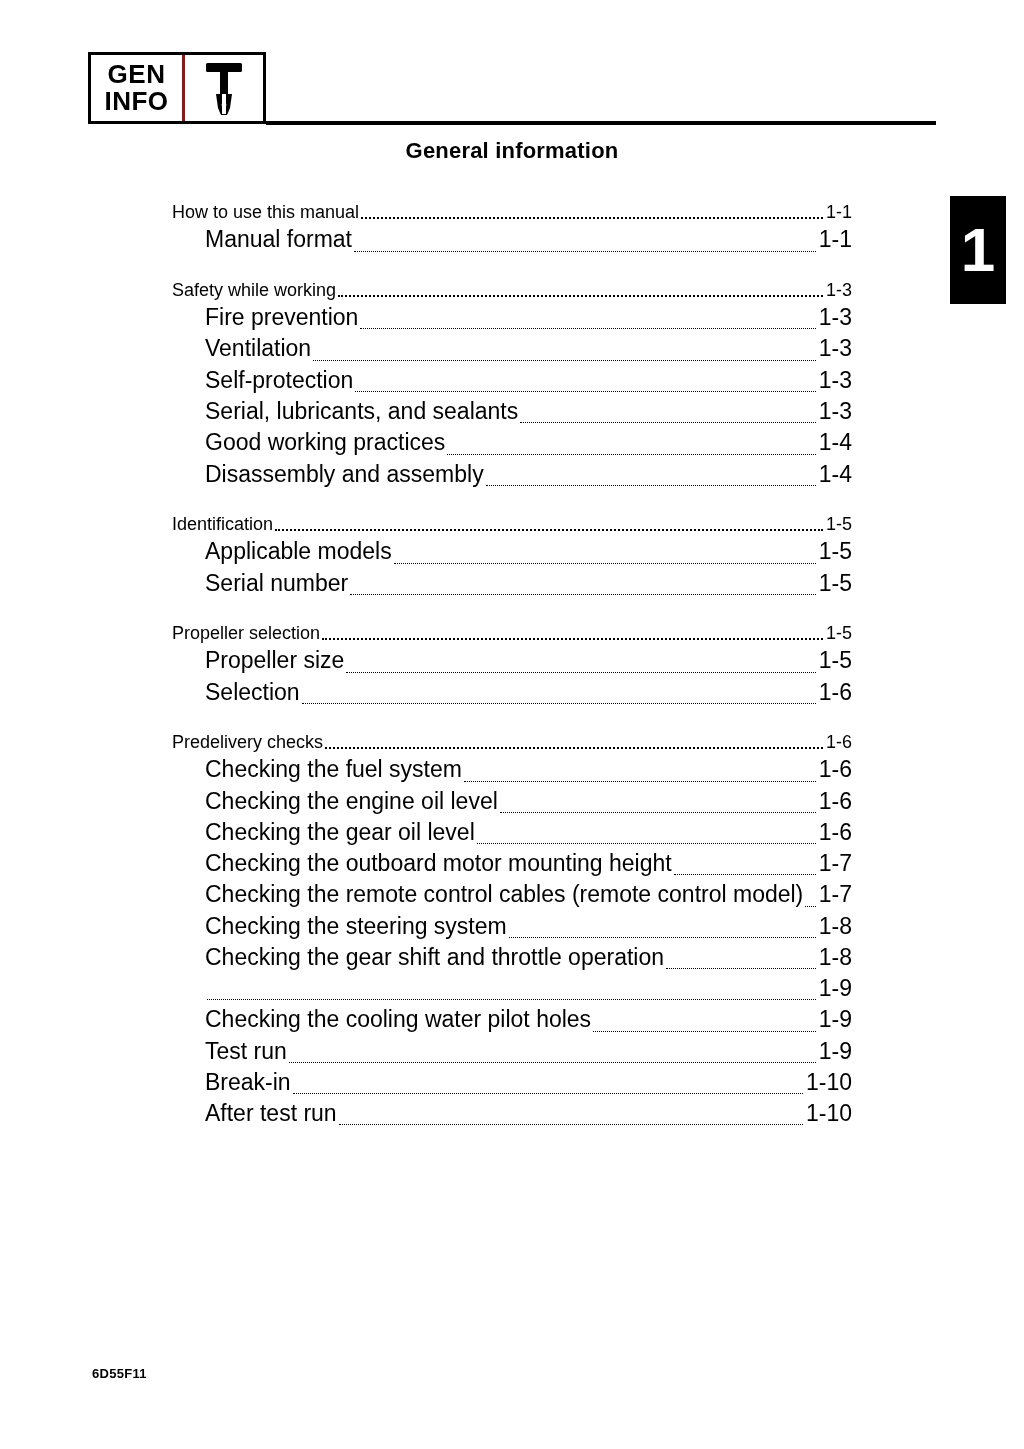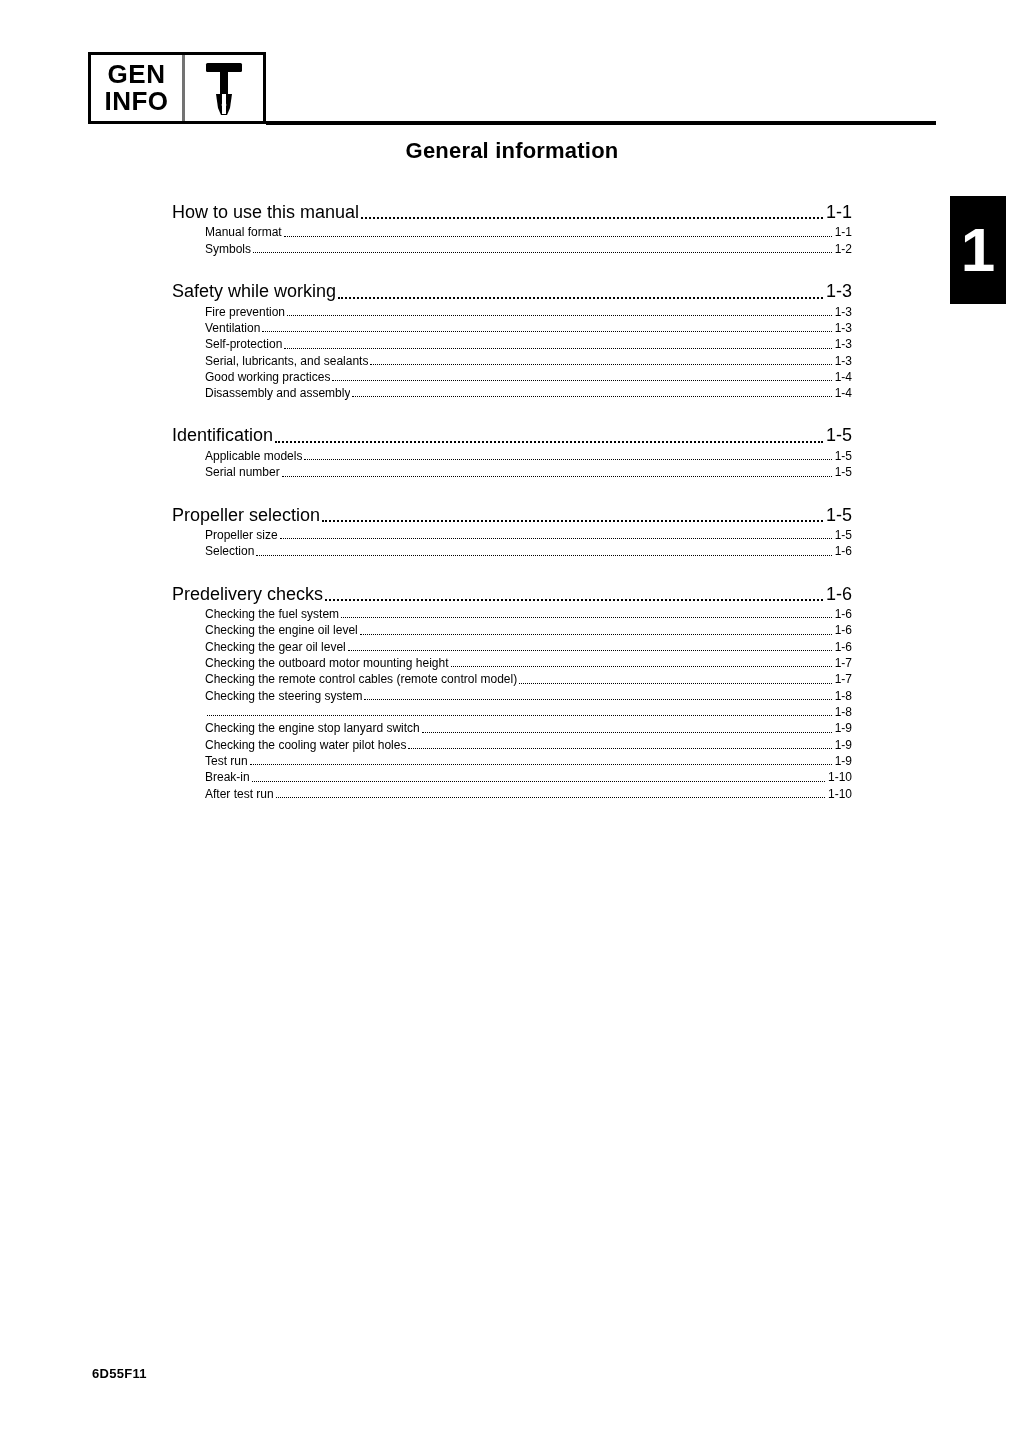--- a/index.html
+++ b/index.html
@@ -30,21 +30,21 @@
     left: 0;
     width: 178px;
     height: 72px;
     border: 3px solid #000;
     box-sizing: border-box;
     display: flex;
     align-items: stretch;
   }
   .badge-text {
     width: 94px;
-    border-right: 3px solid #737373;
+    border-right: 3px solid #7f1d1d;
     box-sizing: border-box;
     display: flex;
     flex-direction: column;
     align-items: center;
     justify-content: center;
     line-height: 1.02;
   }
   .badge-text span {
     font-size: 26px;
     font-weight: bold;
@@ -105,21 +105,21 @@
     width: 680px;
   }
   .toc-group {
     margin-bottom: 22px;
   }
   .toc-group:last-child { margin-bottom: 0; }
 
   .toc-line {
     display: flex;
     align-items: flex-end;
-    font-size: 12px;
+    font-size: 23px;
     line-height: 1.36;
     white-space: nowrap;
   }
   .toc-line .label {
     flex: 0 1 auto;
     overflow: hidden;
   }
   .toc-line .dots {
     flex: 1 1 auto;
     overflow: hidden;
@@ -192,25 +192,20 @@
       <div class="toc-line level-1">
         <span class="label">How to use this manual</span>
         <span class="dots"></span>
         <span class="page">1-1</span>
       </div>
       <div class="toc-line level-2">
         <span class="label">Manual format</span>
         <span class="dots"></span>
         <span class="page">1-1</span>
       </div>
-      <div class="toc-line level-2">
-        <span class="label">Symbols</span>
-        <span class="dots"></span>
-        <span class="page">1-2</span>
-      </div>
     </div>
     <div class="toc-group">
       <div class="toc-line level-1">
         <span class="label">Safety while working</span>
         <span class="dots"></span>
         <span class="page">1-3</span>
       </div>
       <div class="toc-line level-2">
         <span class="label">Fire prevention</span>
         <span class="dots"></span>
@@ -306,25 +301,25 @@
         <span class="label">Checking the remote control cables (remote control model)</span>
         <span class="dots"></span>
         <span class="page">1-7</span>
       </div>
       <div class="toc-line level-2">
         <span class="label">Checking the steering system</span>
         <span class="dots"></span>
         <span class="page">1-8</span>
       </div>
       <div class="toc-line level-2">
+        <span class="label">Checking the gear shift and throttle operation</span>
         <span class="dots"></span>
         <span class="page">1-8</span>
       </div>
       <div class="toc-line level-2">
-        <span class="label">Checking the engine stop lanyard switch</span>
         <span class="dots"></span>
         <span class="page">1-9</span>
       </div>
       <div class="toc-line level-2">
         <span class="label">Checking the cooling water pilot holes</span>
         <span class="dots"></span>
         <span class="page">1-9</span>
       </div>
       <div class="toc-line level-2">
         <span class="label">Test run</span>

